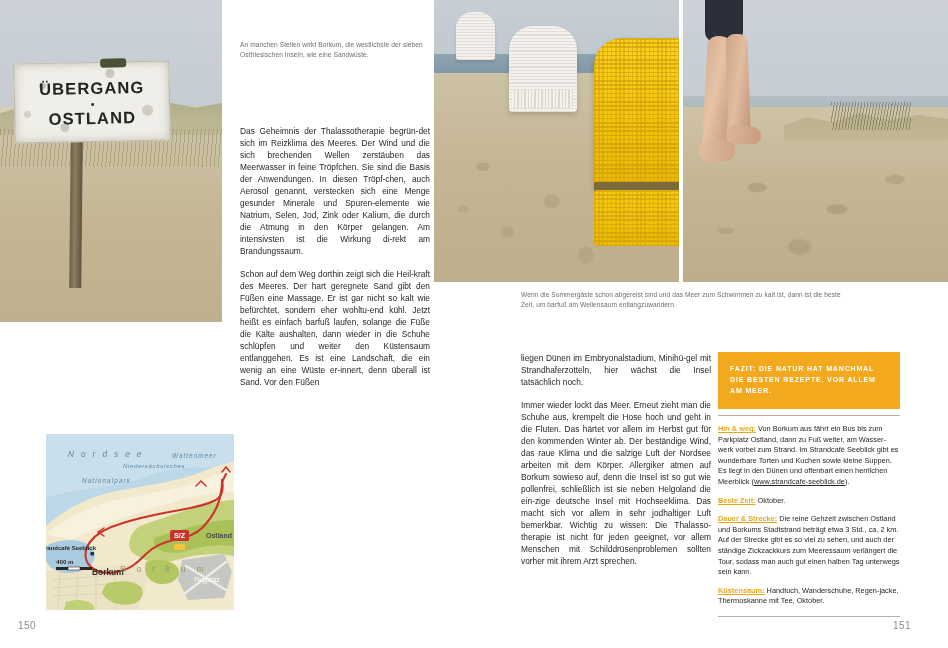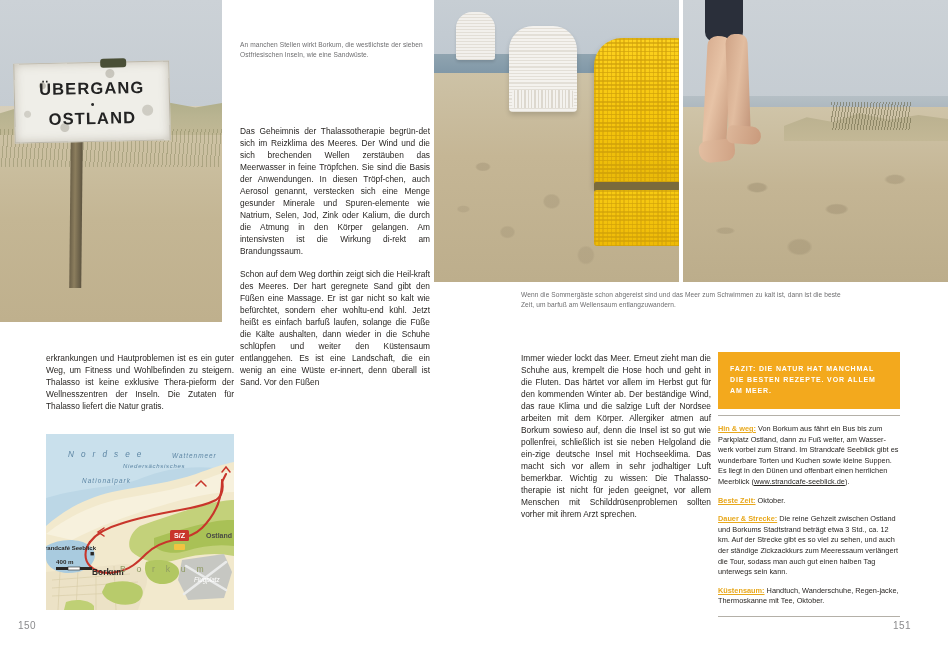--- a/index.html
+++ b/index.html
@@ -129,23 +129,20 @@
     </div>
   </div>
 
   <div class="abs caption" id="caption-intro">An manchen Stellen wirkt Borkum, die westlichste der sieben Ostfriesischen Inseln, wie eine Sandwüste.</div>
 
   <div class="abs body-col" id="col-left-upper">
     <p>Das Geheimnis der Thalassotherapie begrün-det sich im Reizklima des Meeres. Der Wind und die sich brechenden Wellen zerstäuben das Meerwasser in feine Tröpfchen. Sie sind die Basis der Anwendungen. In diesen Tröpf-chen, auch Aerosol genannt, verstecken sich eine Menge gesunder Minerale und Spuren-elemente wie Natrium, Selen, Jod, Zink oder Kalium, die durch die Atmung in den Körper gelangen. Am intensivsten ist die Wirkung di-rekt am Brandungssaum.</p>
     <p>Schon auf dem Weg dorthin zeigt sich die Heil-kraft des Meeres. Der hart geregnete Sand gibt den Füßen eine Massage. Er ist gar nicht so kalt wie befürchtet, sondern eher wohltu-end kühl. Jetzt heißt es einfach barfuß laufen, solange die Füße die Kälte aushalten, dann wieder in die Schuhe schlüpfen und weiter den Küstensaum entlanggehen. Es ist eine Landschaft, die ein wenig an eine Wüste er-innert, denn überall ist Sand. Vor den Füßen</p>
   </div>
 
-  <div class="abs body-col" id="col-lower-left">
-    <p>erkrankungen und Hautproblemen ist es ein guter Weg, um Fitness und Wohlbefinden zu steigern. Thalasso ist keine exklusive Thera-pieform der Wellnesszentren der Inseln. Die Zutaten für Thalasso liefert die Natur gratis.</p>
-  </div>
 
   <div class="photo" id="map">
     <svg class="map-svg" width="188" height="176" viewBox="0 0 188 176" xmlns="http://www.w3.org/2000/svg">
       <defs>
         <clipPath id="mapclip">
             <rect x="0" y="0" width="188" height="176"></rect>
           </clipPath>
       </defs>
       <g clip-path="url(#mapclip)">
 
@@ -283,40 +280,41 @@
          radial-gradient(ellipse at 28% 30%,rgba(140,126,98,.35) 0 8px,transparent 11px),
          radial-gradient(ellipse at 58% 46%,rgba(140,126,98,.32) 0 9px,transparent 12px),
          radial-gradient(ellipse at 80% 24%,rgba(140,126,98,.3) 0 8px,transparent 11px),
          radial-gradient(ellipse at 44% 74%,rgba(140,126,98,.28) 0 10px,transparent 13px),
          radial-gradient(ellipse at 16% 62%,rgba(140,126,98,.26) 0 7px,transparent 10px);"></div>
   </div>
 
   <div class="abs caption" id="caption-chairs">Wenn die Sommergäste schon abgereist sind und das Meer zum Schwimmen zu kalt ist, dann ist die beste Zeit, um barfuß am Wellensaum entlangzuwandern.</div>
 
   <div class="abs body-col" id="col-lower-mid">
+    <p>liegen Dünen im Embryonalstadium, Minihü-gel mit Strandhaferzotteln, hier wächst die Insel tatsächlich noch.</p>
     <p>Immer wieder lockt das Meer. Erneut zieht man die Schuhe aus, krempelt die Hose hoch und geht in die Fluten. Das härtet vor allem im Herbst gut für den kommenden Winter ab. Der beständige Wind, das raue Klima und die salzige Luft der Nordsee arbeiten mit dem Körper. Allergiker atmen auf Borkum sowieso auf, denn die Insel ist so gut wie pollenfrei, schließlich ist sie neben Helgoland die ein-zige deutsche Insel mit Hochseeklima. Das macht sich vor allem in sehr jodhaltiger Luft bemerkbar. Wichtig zu wissen: Die Thalasso-therapie ist nicht für jeden geeignet, vor allem Menschen mit Schilddrüsenproblemen sollten vorher mit ihrem Arzt sprechen.</p>
   </div>
 
   <div class="abs" id="fazit-box">
     <div class="fazit-text">Fazit: Die Natur hat manchmal die besten Rezepte. Vor allem am Meer.</div>
   </div>
 
   <div class="abs" id="info-block">
     <div class="rule"></div>
 
     <p class="info-p">
       <span class="lead">Hin &amp; weg:</span><span> Von Borkum aus fährt ein Bus bis zum Parkplatz Ostland, dann zu Fuß weiter, am Wasser-werk vorbei zum Strand. Im Strandcafé Seeblick gibt es wunderbare Torten und Kuchen sowie kleine Suppen. Es liegt in den Dünen und offenbart einen herrlichen Meerblick (<span class="url">www.strandcafe-seeblick.de</span>).</span>
     </p>
 
     <p class="info-p">
       <span class="lead">Beste Zeit:</span><span> Oktober.</span>
     </p>
 
     <p class="info-p">
-      <span class="lead">Dauer &amp; Strecke:</span><span> Die reine Gehzeit zwischen Ostland und Borkums Stadtstrand beträgt etwa 3 Std., ca. 12 km. Auf der Strecke gibt es so viel zu sehen, und auch der ständige Zickzackkurs zum Meeressaum verlängert die Tour, sodass man auch gut einen halben Tag unterwegs sein kann.</span>
+      <span class="lead">Dauer &amp; Strecke:</span><span> Die reine Gehzeit zwischen Ostland und Borkums Stadtstrand beträgt etwa 3 Std., ca. 2 km. Auf der Strecke gibt es so viel zu sehen, und auch der ständige Zickzackkurs zum Meeressaum verlängert die Tour, sodass man auch gut einen halben Tag unterwegs sein kann.</span>
     </p>
 
     <p class="info-p">
       <span class="lead">Küstensaum:</span><span> Handtuch, Wanderschuhe, Regen-jacke, Thermoskanne mit Tee, Oktober.</span>
     </p>
 
     <div class="rule-bottom"></div>
   </div>
 
   <div class="abs folio" id="folio-left">150</div>

